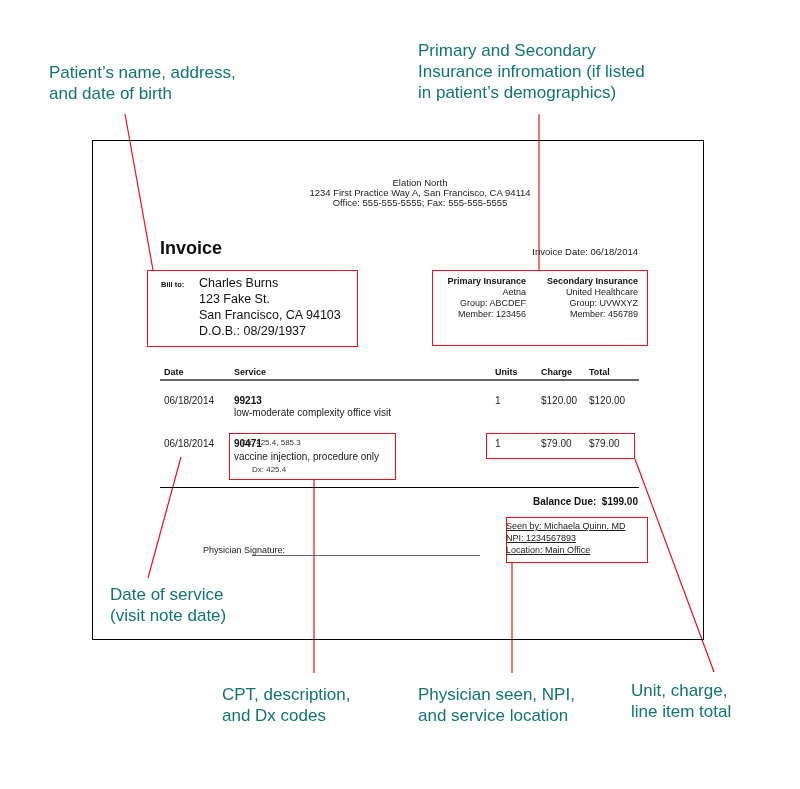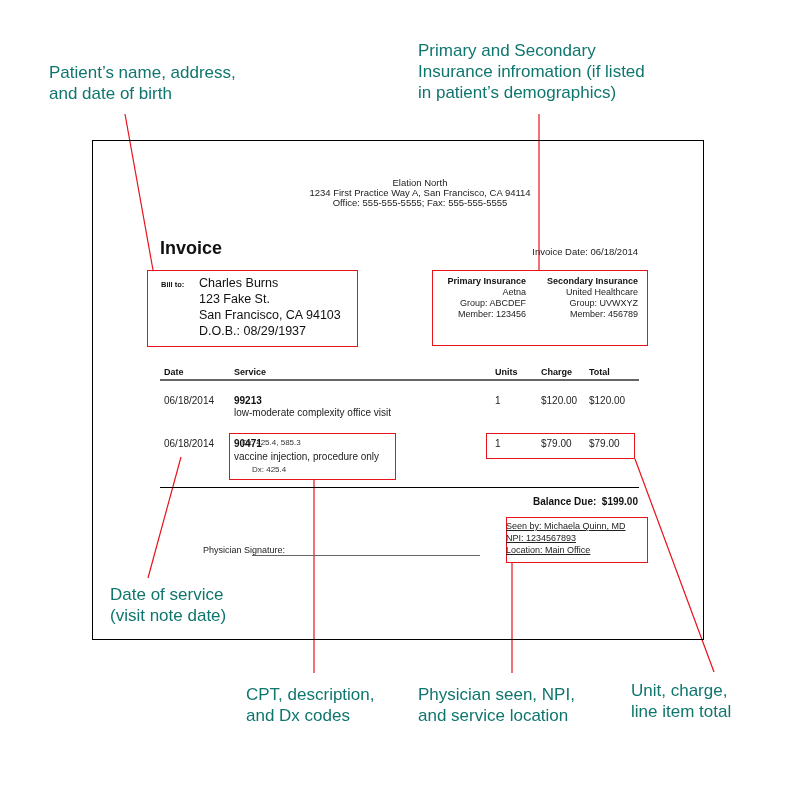--- a/index.html
+++ b/index.html
@@ -48,21 +48,21 @@
 </div>
 <div class="abs annot" style="left:418px; top:40px;">
   <div>Primary and Secondary</div>
   <div>Insurance infromation (if listed</div>
   <div>in patient’s demographics)</div>
 </div>
 <div class="abs annot" style="left:110px; top:584px;">
   <div>Date of service</div>
   <div>(visit note date)</div>
 </div>
-<div class="abs annot" style="left:222px; top:684px;margin-left:24px;">
+<div class="abs annot" style="left:222px; top:684px;">
   <div>CPT, description,</div>
   <div>and Dx codes</div>
 </div>
 <div class="abs annot" style="left:418px; top:684px;">
   <div>Physician seen, NPI,</div>
   <div>and service location</div>
 </div>
 <div class="abs annot" style="left:631px; top:680px;">
   <div>Unit, charge,</div>
   <div>line item total</div>

